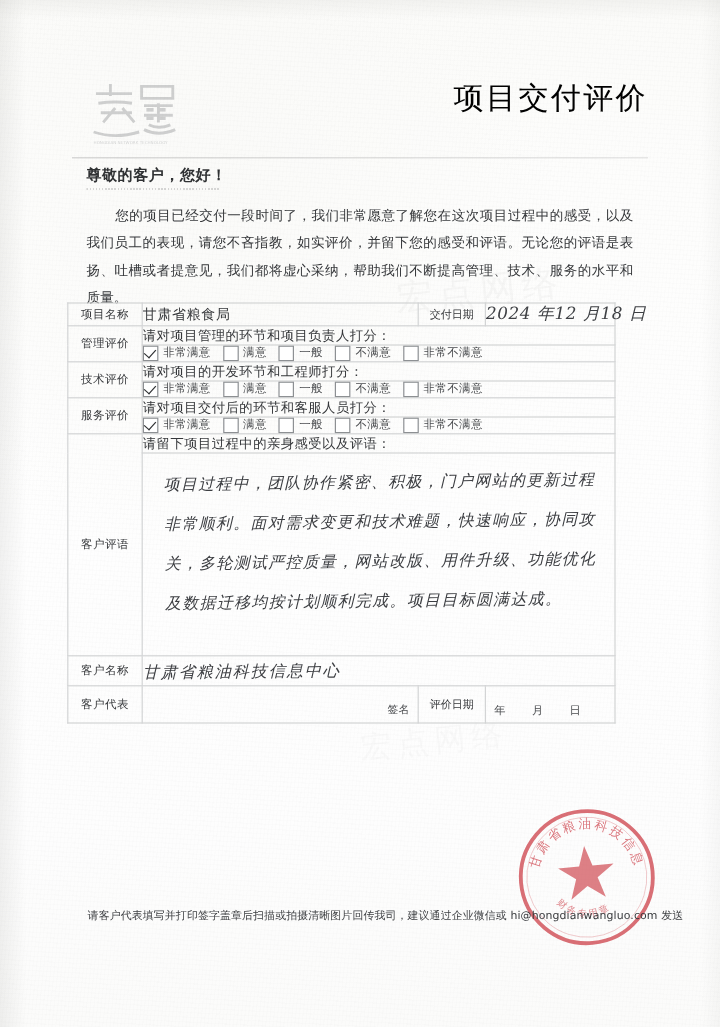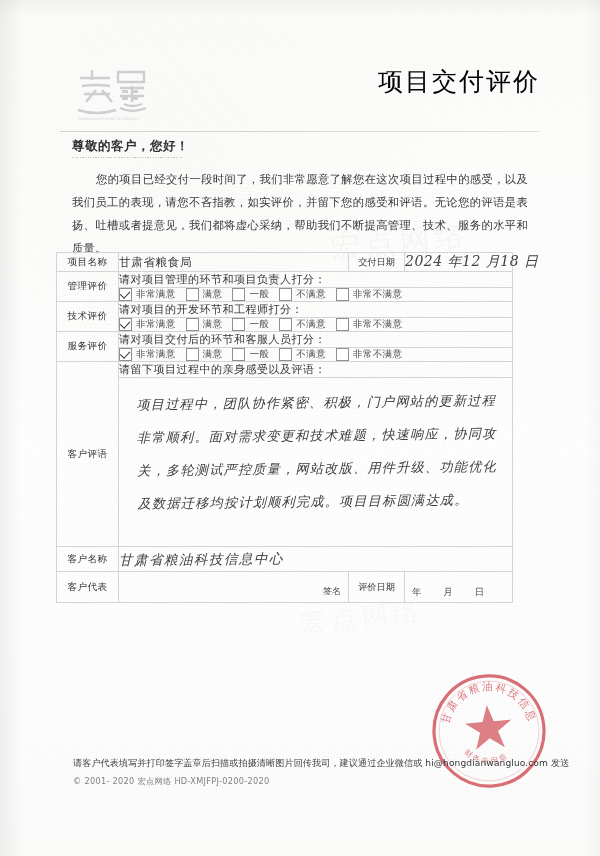--- a/index.html
+++ b/index.html
@@ -536,15 +536,14 @@
       </text>
       <text font-size="8" fill="#c9313b" opacity="0.7" font-family="'DejaVu Sans',sans-serif" letter-spacing="2">
         <textPath href="#sealArcBot" startOffset="20%">财务专用章</textPath>
       </text>
     </svg>
   </div>
 
   <div class="foot-note">
     <span>请客户代表填写并打印签字盖章后扫描或拍摄清晰图片回传我司，建议通过企业微信或 </span><span class="foot-mail">hi@hongdianwangluo.com</span><span> 发送</span>
   </div>
-  <div class="copyright">© 2001- 2020  宏点网络 HD-XMJFPJ-0200-2020</div>
 
 </div>
 
 </body></html>

